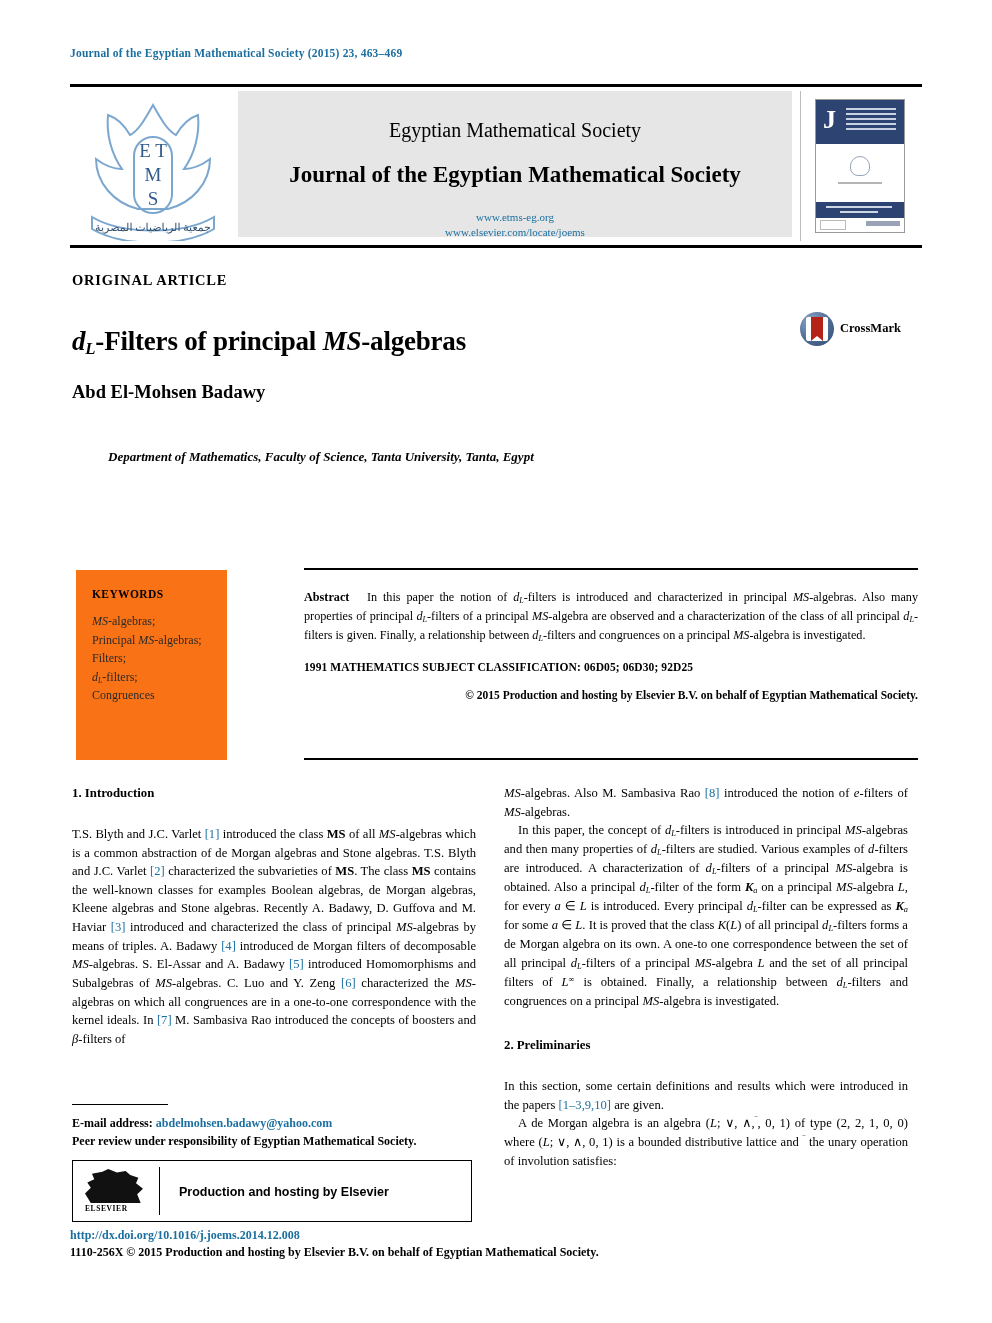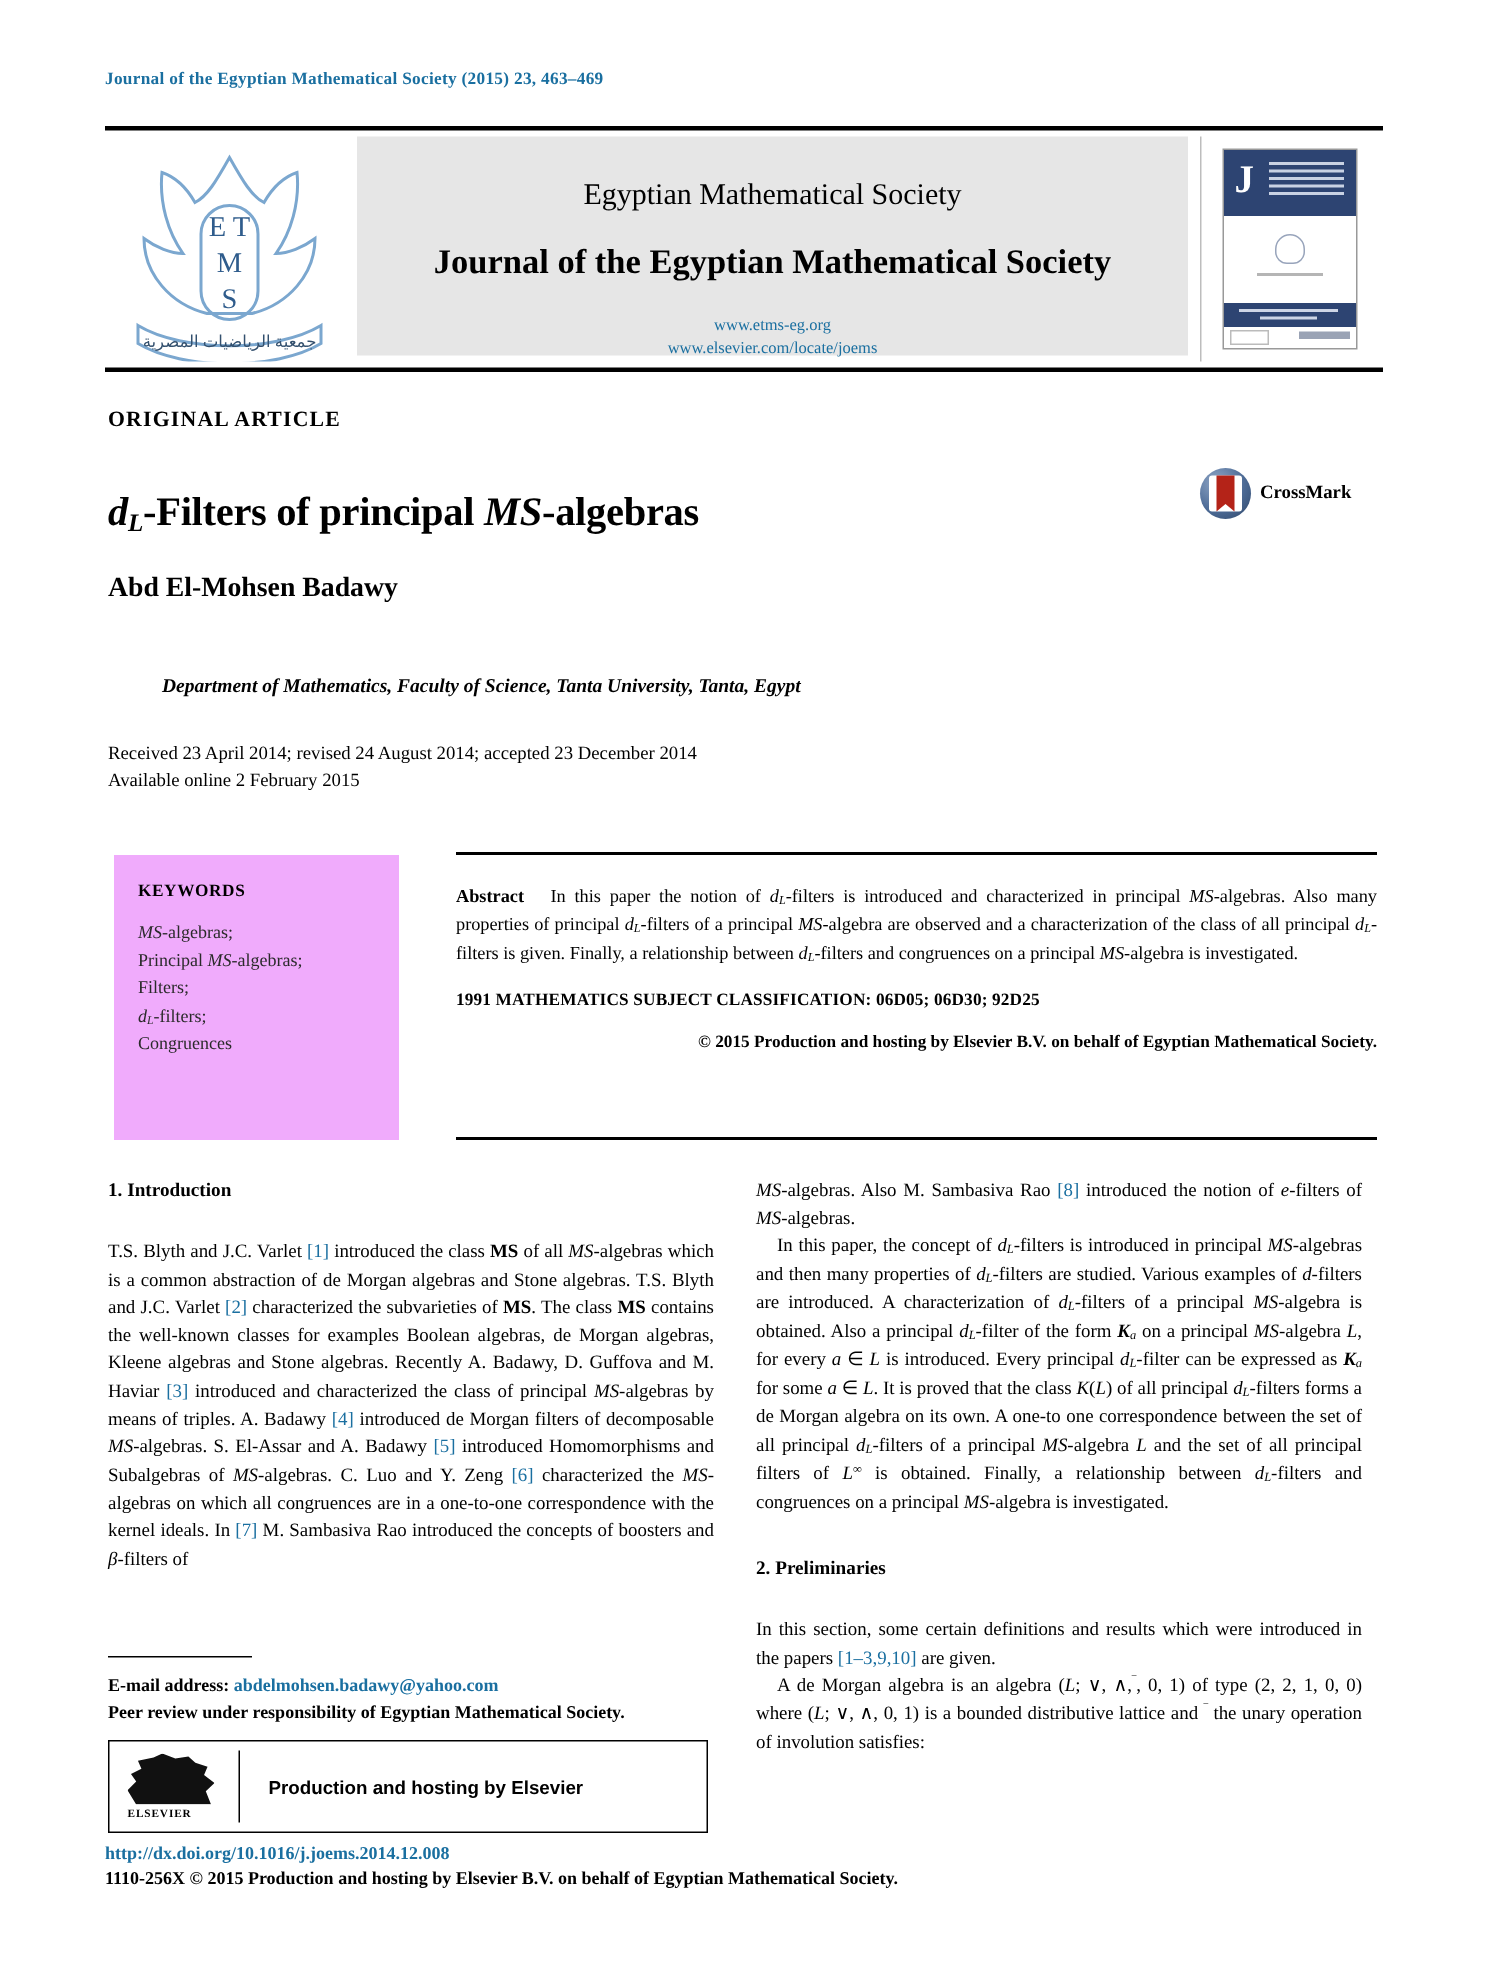--- a/index.html
+++ b/index.html
@@ -278,23 +278,23 @@
     font-size: 12.5px;
     line-height: 1.45;
     font-family: "Liberation Serif", serif;
   }
 
   
   .kw-box {
     position: absolute;
     left: 76px;
     top: 570px;
-    width: 190px;
+    width: 151px;
     height: 190px;
-    background: #f0abfc;
+    background: #f97316;
     padding: 18px 14px 0 16px;
     box-sizing: border-box;
   }
   .kw-head {
     font-size: 11.5px;
     font-weight: bold;
     letter-spacing: .4px;
     margin-bottom: 12px;
   }
   .kw-list {
@@ -524,24 +524,20 @@
   <div class="crossmark">
     <div class="cm-badge">
       <div class="cm-inner"></div>
       <div class="cm-red"></div>
     </div>
     <div class="cm-text">CrossMark</div>
   </div>
 
   <div class="author">Abd El-Mohsen Badawy</div>
   <div class="affil">Department of Mathematics, Faculty of Science, Tanta University, Tanta, Egypt</div>
-  <div class="dates">
-    <div>Received 23 April 2014; revised 24 August 2014; accepted 23 December 2014</div>
-    <div>Available online 2 February 2015</div>
-  </div>
 
   <div class="kw-box">
     <div class="kw-head">KEYWORDS</div>
     <div class="kw-list">
       <div><span class="it">MS</span>-algebras;</div>
       <div>Principal <span class="it">MS</span>-algebras;</div>
       <div>Filters;</div>
       <div><span class="it">d</span><sub>L</sub>-filters;</div>
       <div>Congruences</div>
     </div>

